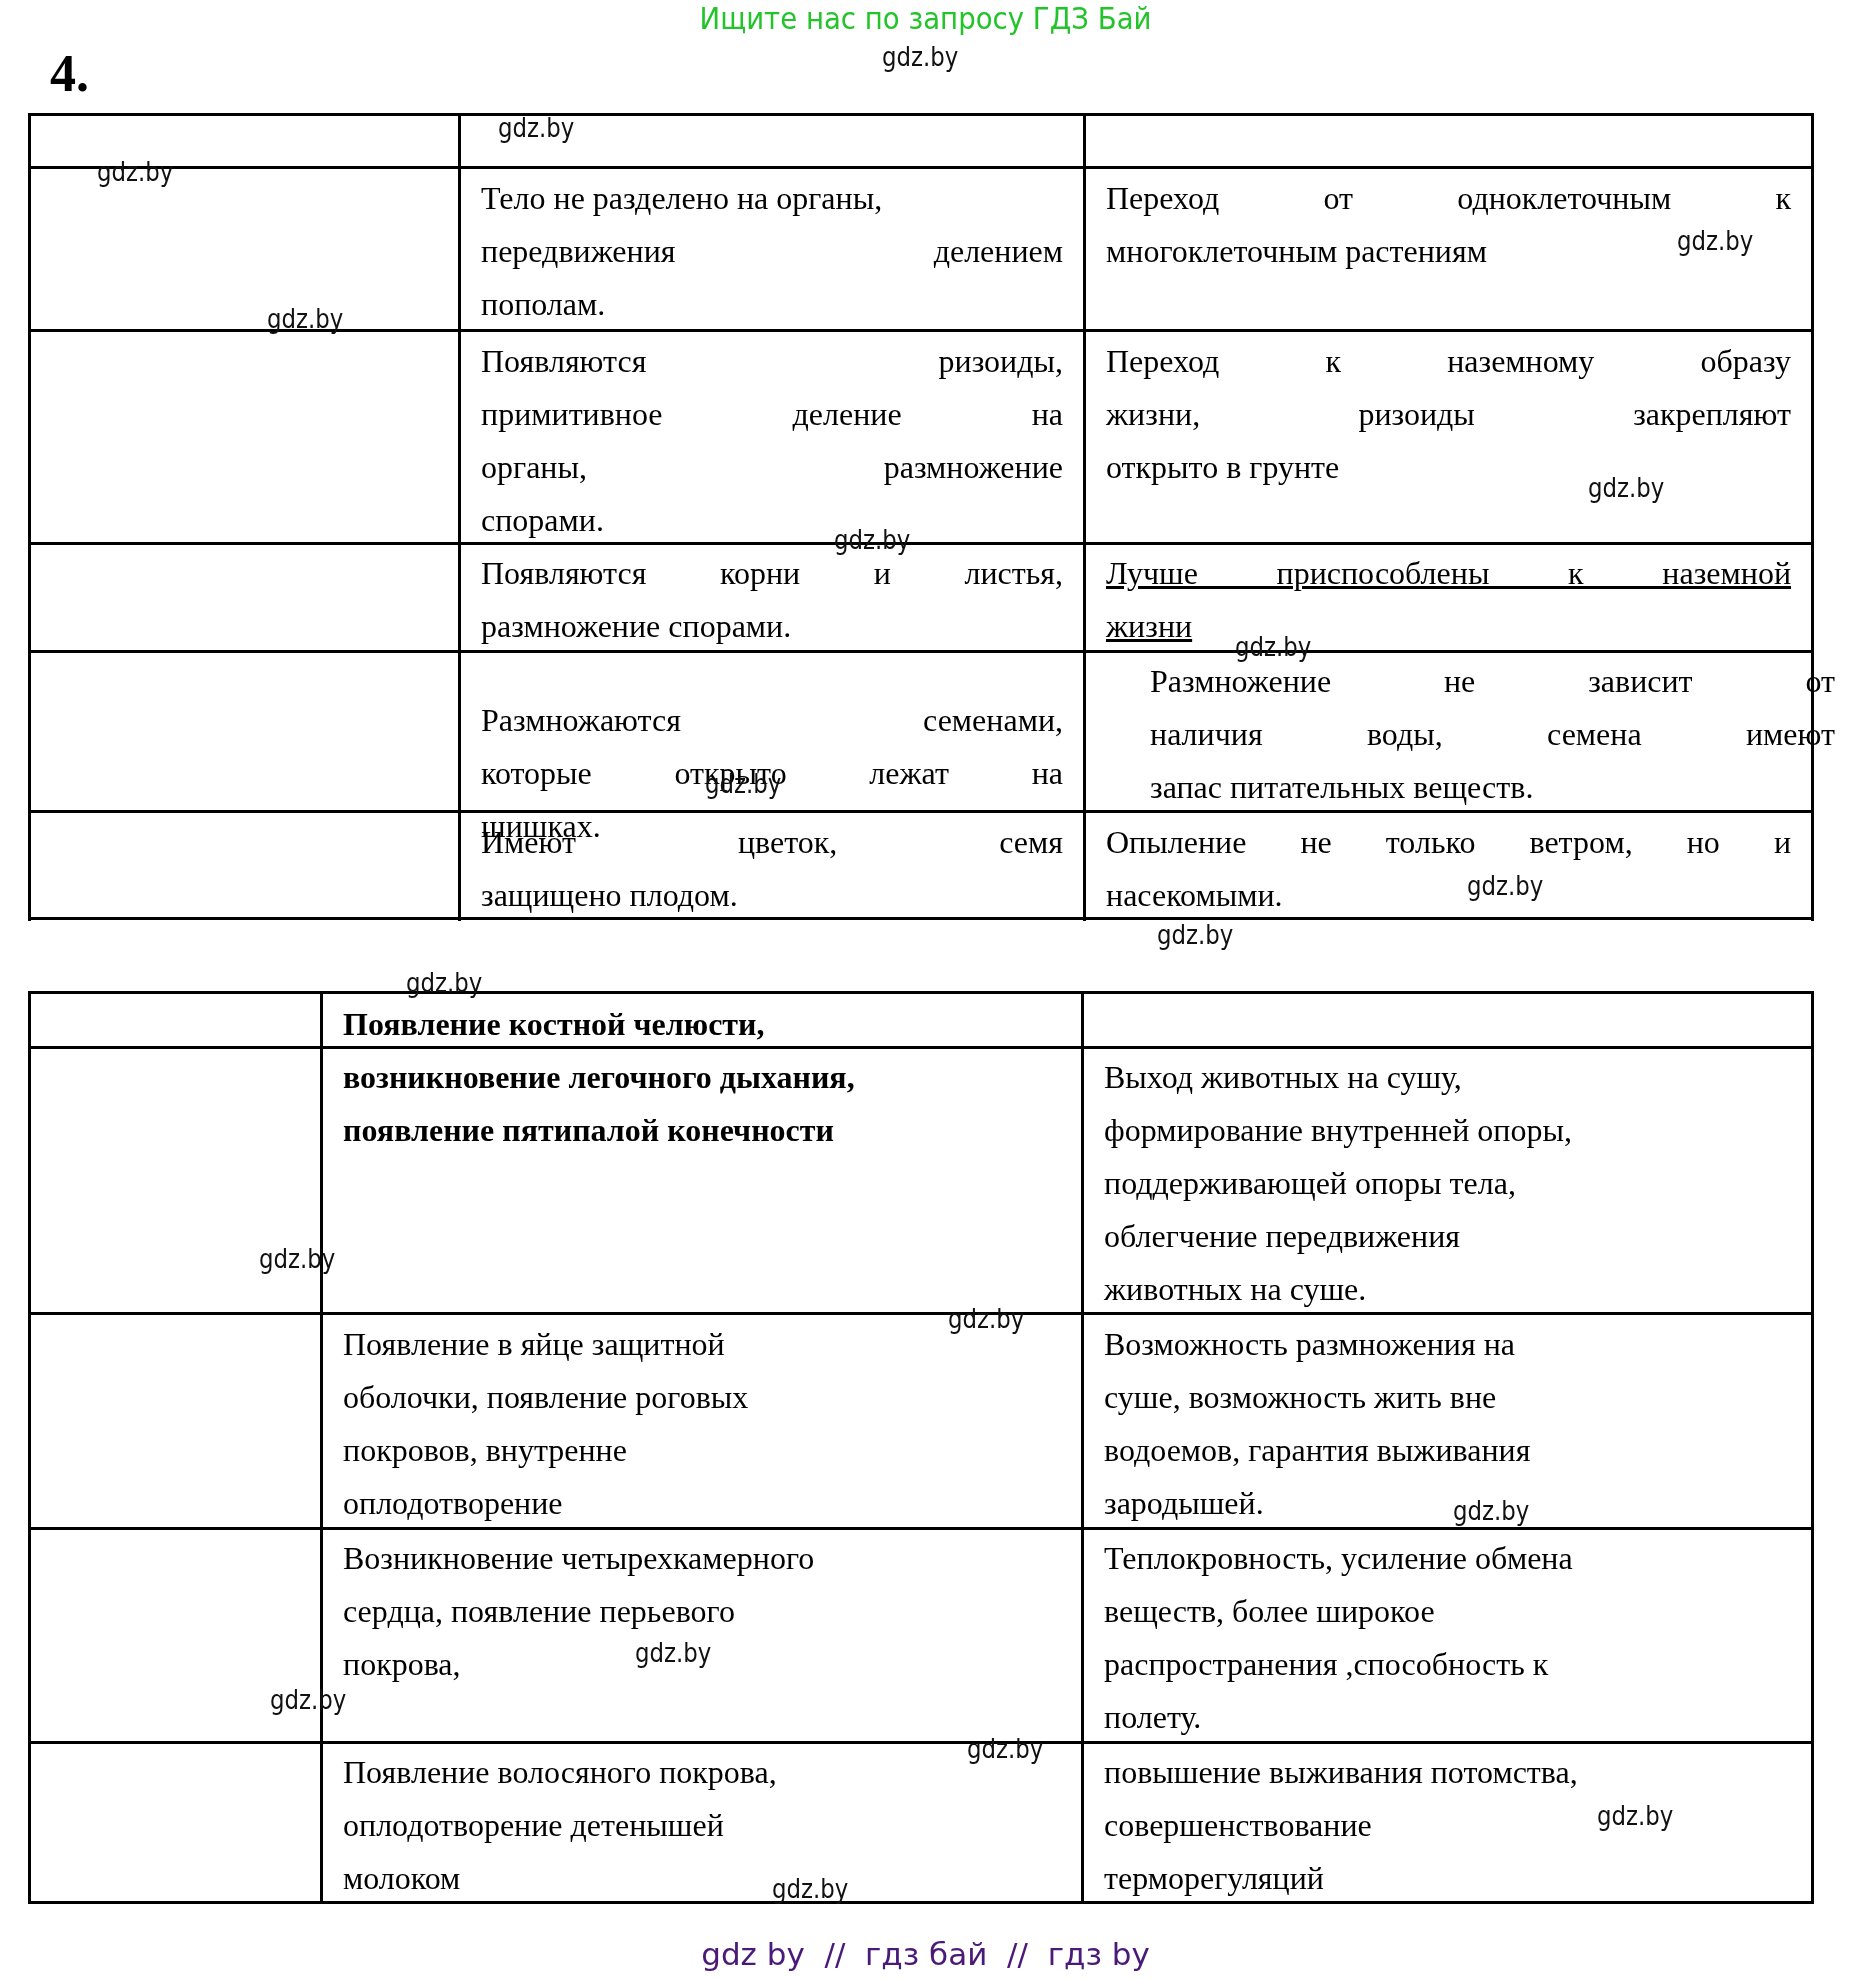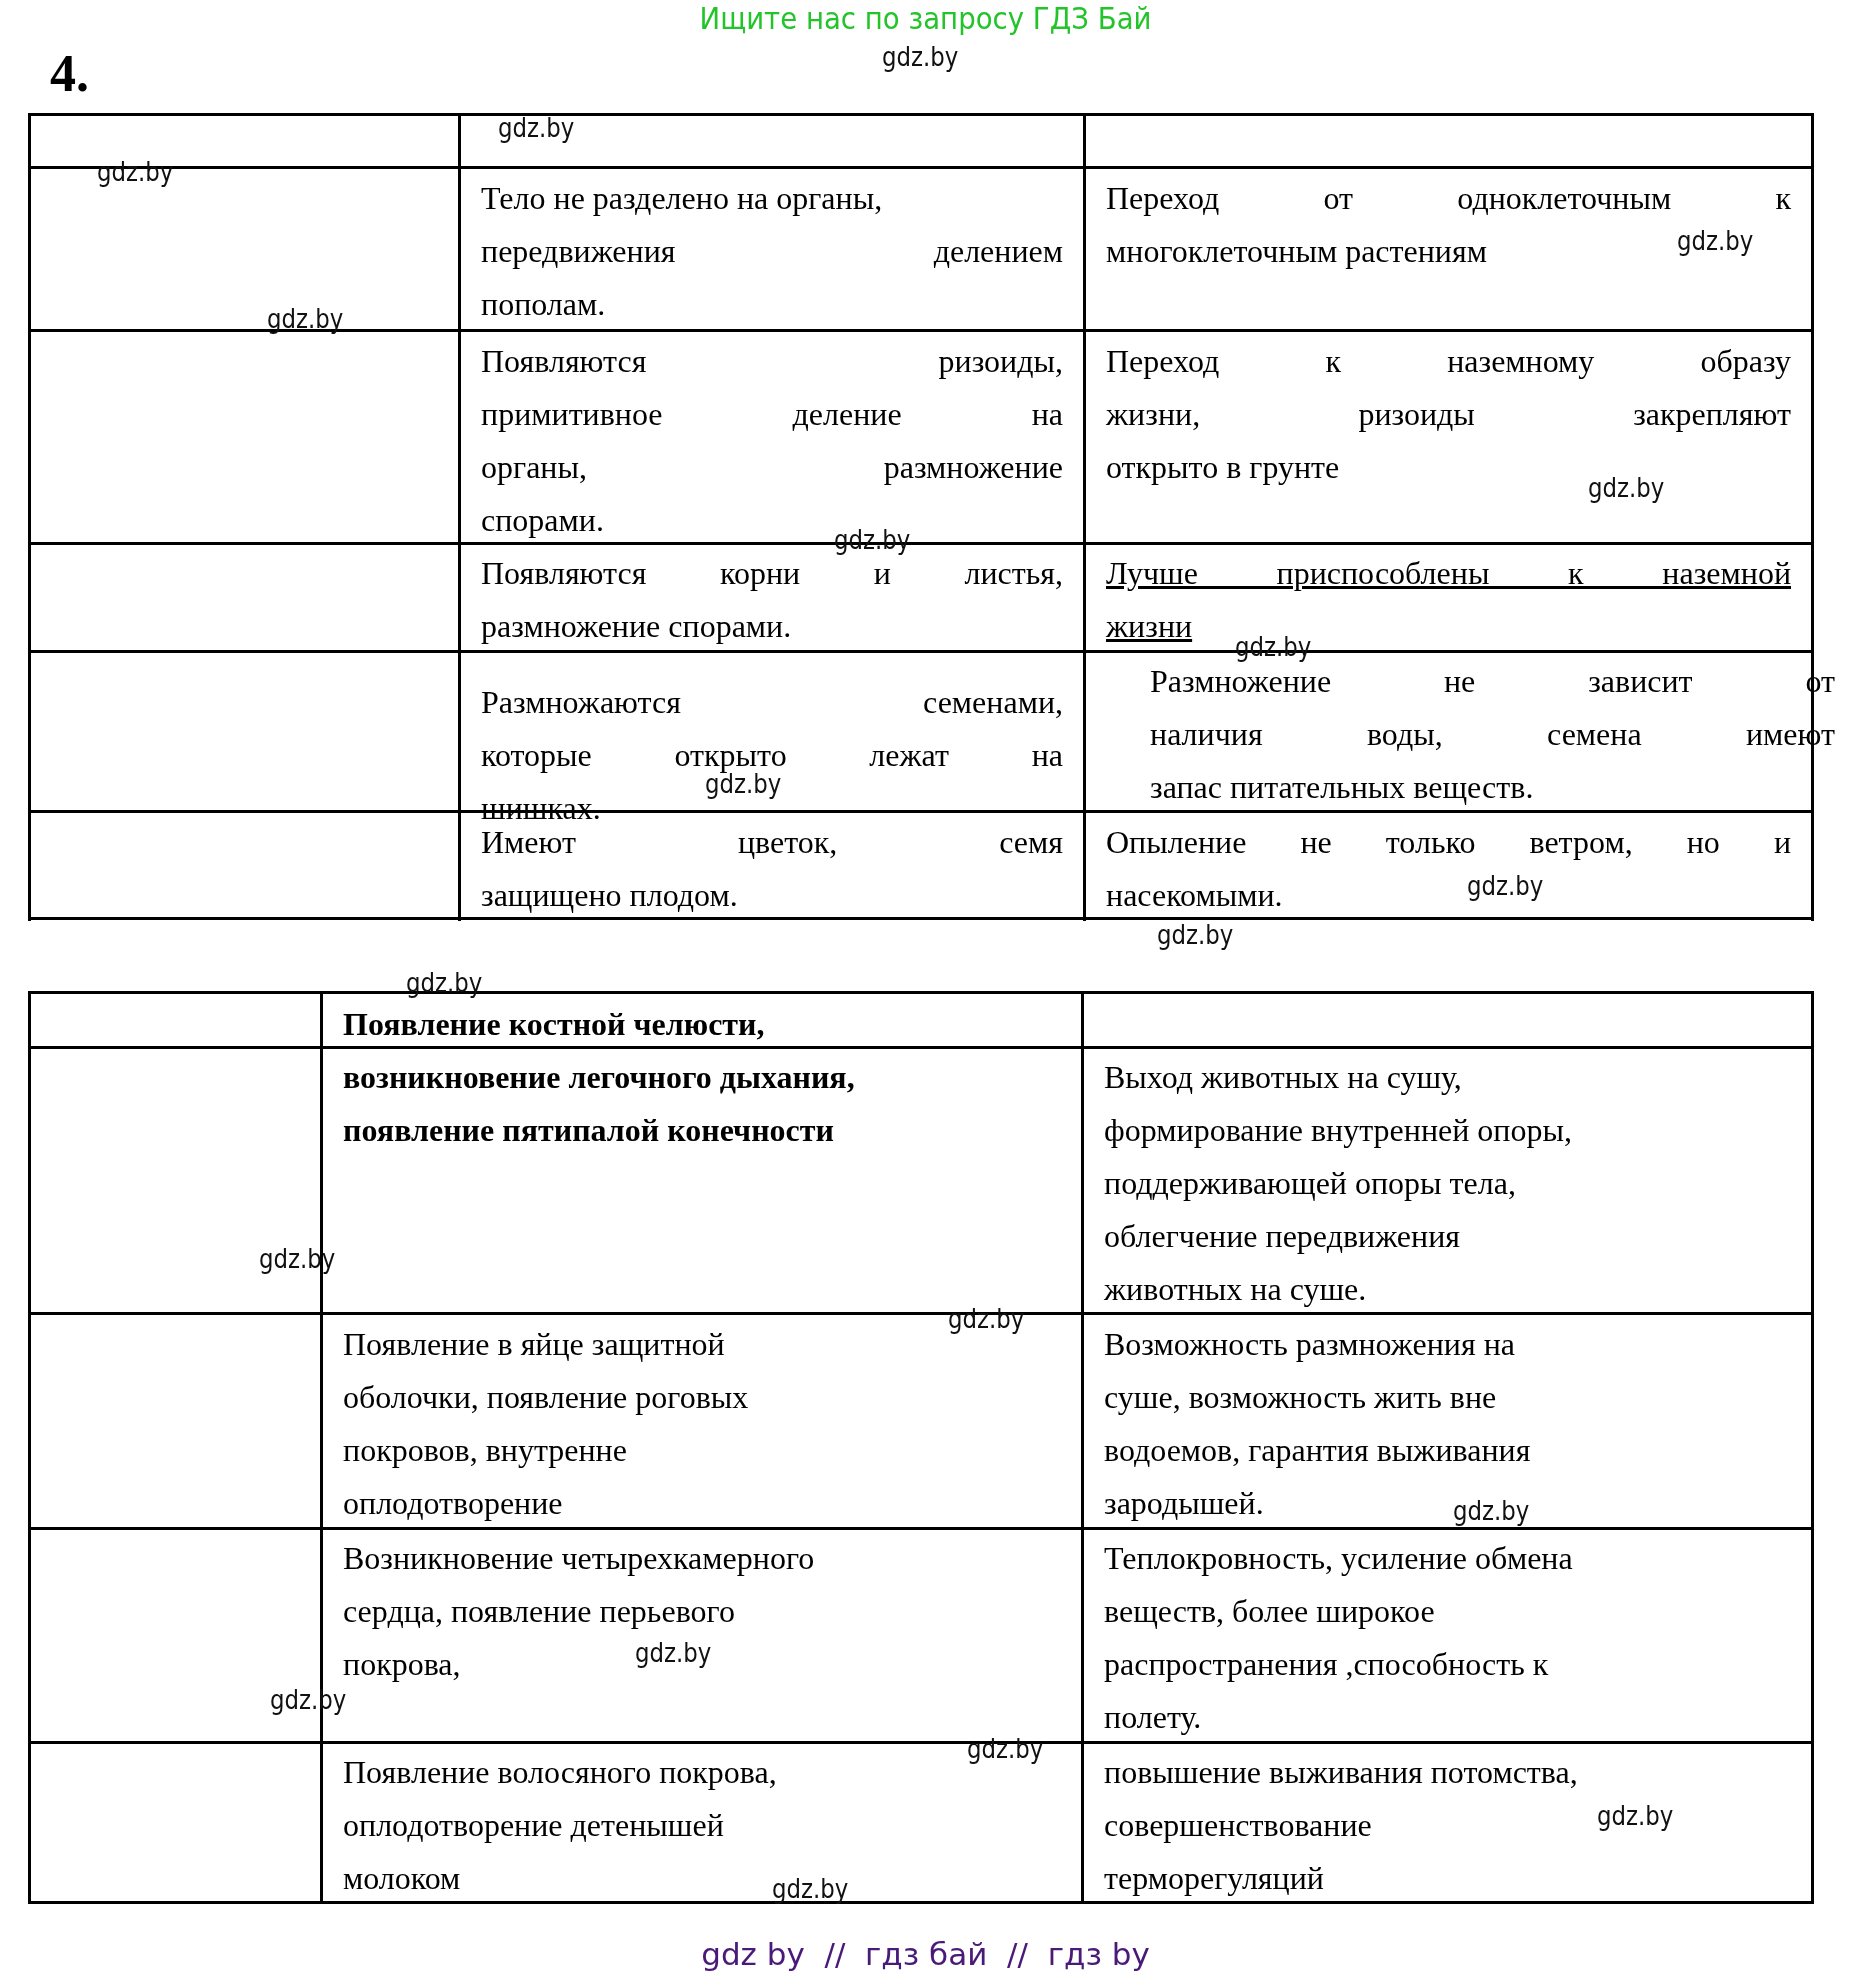--- a/index.html
+++ b/index.html
@@ -61,21 +61,21 @@
 
   <div class="abs cell" style="left:481px; top:547px; width:582px;">
     <span class="jline">Появляются корни и листья,</span>
     <span class="line">размножение спорами.</span>
   </div>
   <div class="abs cell" style="left:1106px; top:547px; width:685px;text-decoration:underline;">
     <span class="jline">Лучше приспособлены к наземной</span>
     <span class="line">жизни</span>
   </div>
 
-  <div class="abs cell" style="left:481px; top:676px; width:582px;">
+  <div class="abs cell" style="left:481px; top:694px; width:582px;">
     <span class="jline">Размножаются семенами,</span>
     <span class="jline">которые открыто лежат на</span>
     <span class="line">шишках.</span>
   </div>
   <div class="abs cell" style="left:1106px; top:655px; width:685px;margin-left:44px;">
     <span class="jline">Размножение не зависит от</span>
     <span class="jline">наличия воды, семена имеют</span>
     <span class="line">запас питательных веществ.</span>
   </div>
 

